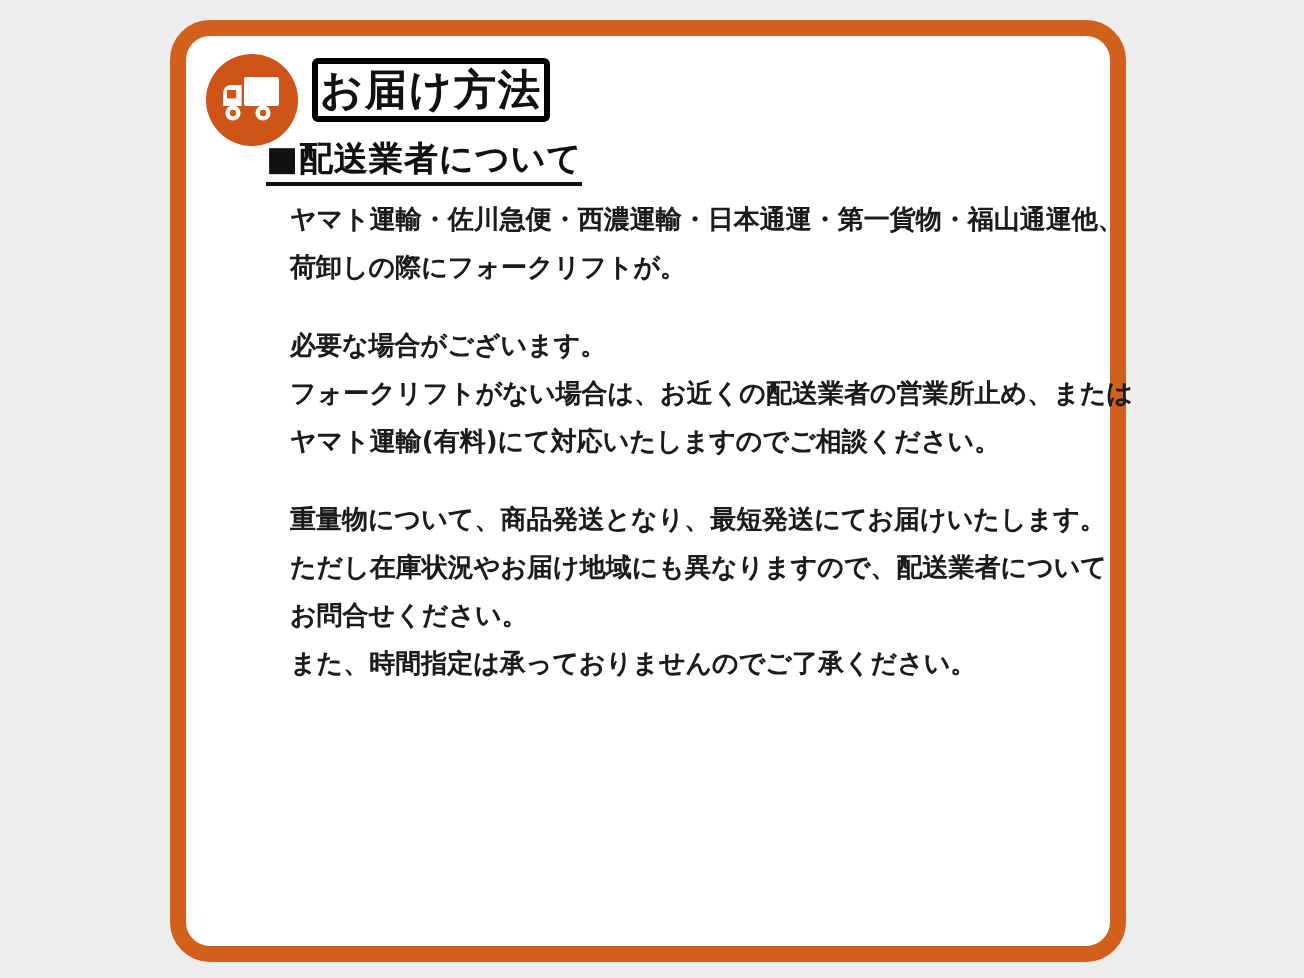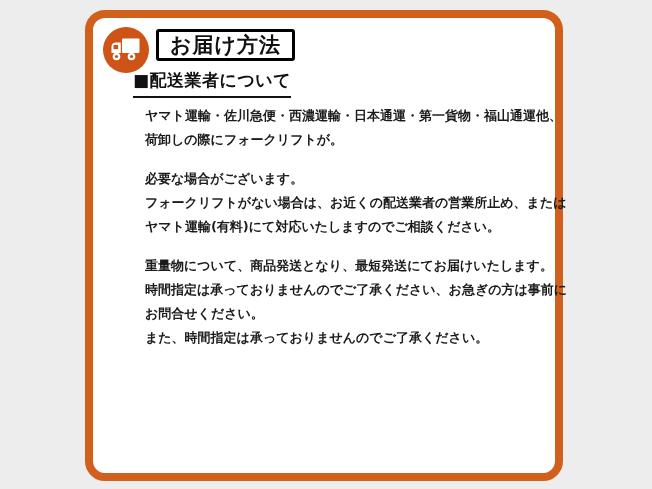--- a/index.html
+++ b/index.html
@@ -37,21 +37,21 @@
   }
   .title-box {
     margin-left: 7px;
     margin-top: 2px;
     border: 3px solid #000000;
     border-radius: 3px;
     background: #ffffff;
     font-size: 21px;
     font-weight: bold;
     color: #111111;
-    padding: 0 11px;
+    padding: 0 1px;
     line-height: 26px;
     letter-spacing: 1px;
     white-space: nowrap;
   }
   .sections {
     position: absolute;
     left: 40px;
     top: 52px;
     width: 414px;
   }
@@ -59,21 +59,21 @@
   .section-heading {
     margin: 0 0 6px 0;
     font-size: 17px;
     line-height: 20px;
     font-weight: bold;
     color: #111111;
   }
   .section-heading .underline {
     display: inline-block;
     border-bottom: 2px solid #111111;
-    padding-bottom: 6px;
+    padding-bottom: 1px;
     letter-spacing: 0.5px;
   }
   .section-body {
     margin: 0;
     padding-left: 12px;
   }
   .body-line {
     font-size: 13px;
     line-height: 24px;
     color: #1b1b1b;
@@ -117,21 +117,21 @@
         <div class="section-body">
           <div class="body-line">必要な場合がございます。</div>
           <div class="body-line">フォークリフトがない場合は、お近くの配送業者の営業所止め、または</div>
           <div class="body-line">ヤマト運輸(有料)にて対応いたしますのでご相談ください。</div>
         </div>
       </div>
 
       <div class="section">
         <div class="section-body">
           <div class="body-line">重量物について、商品発送となり、最短発送にてお届けいたします。</div>
-          <div class="body-line">時間指定は承っておりませんのでご了承ください、お急ぎの方は事前に</div>
+          <div class="body-line">ただし在庫状況やお届け地域にも異なりますので、配送業者について</div>
           <div class="body-line">お問合せください。</div>
           <div class="body-line">また、時間指定は承っておりませんのでご了承ください。</div>
         </div>
       </div>
 
     </div>
   </div>
 </div>
 
 </body></html>

